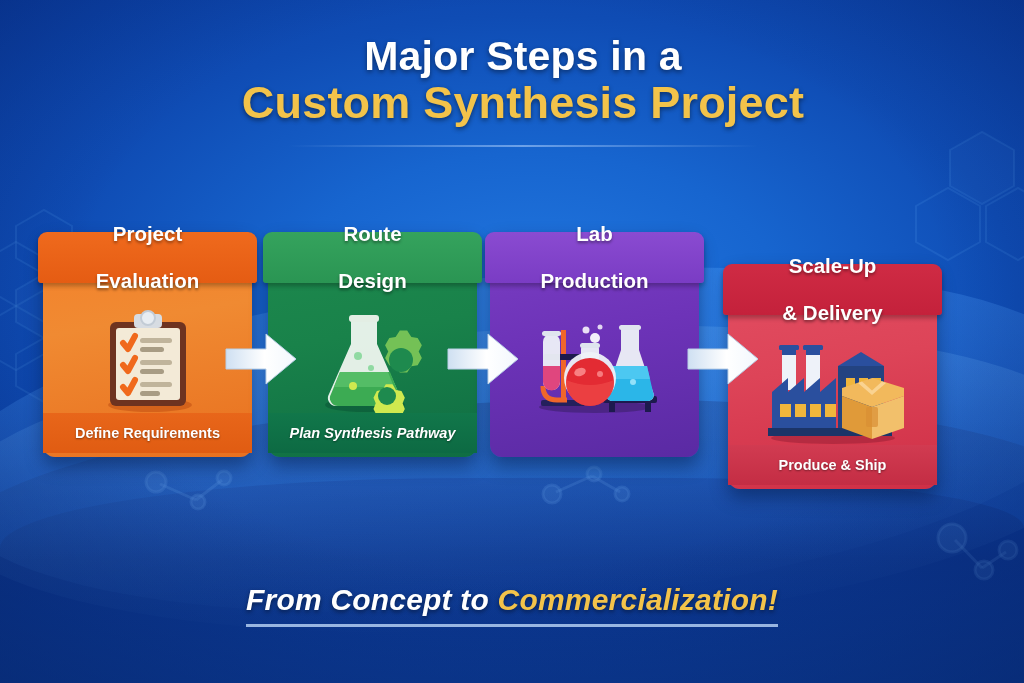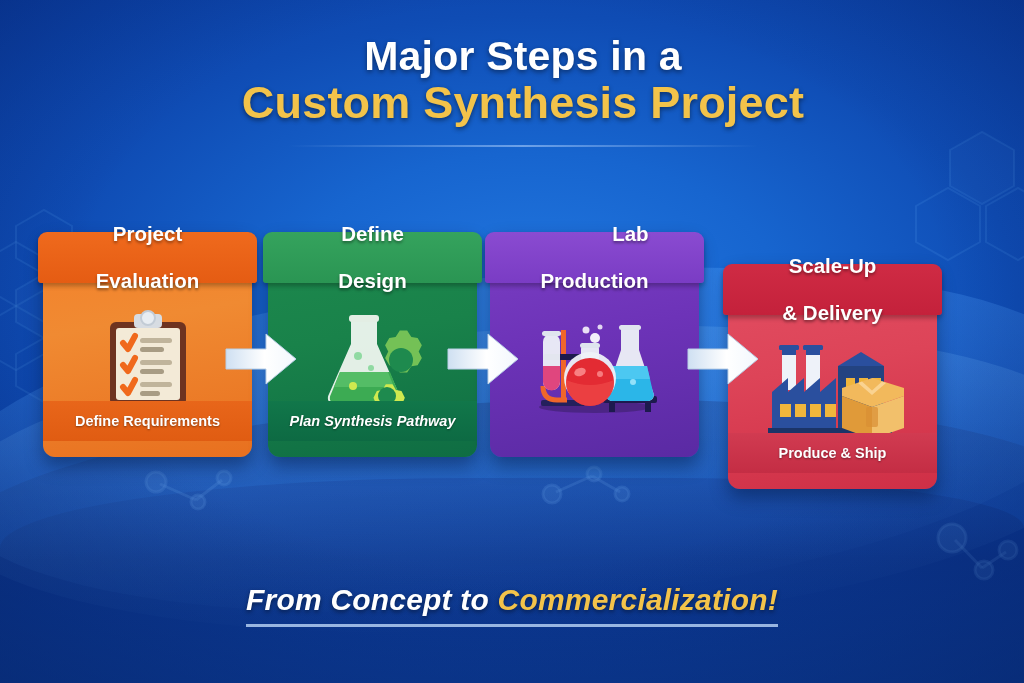--- a/index.html
+++ b/index.html
@@ -64,40 +64,40 @@
     position:absolute;left:-5px;right:-5px;top:0;height:51px;
     border-radius:9px 9px 3px 3px;
     display:flex;align-items:center;justify-content:center;
     text-align:center;color:#fff;font-weight:bold;font-size:20.5px;line-height:1.14;
     text-shadow:0 2px 3px rgba(0,0,0,.40);
     box-shadow:0 3px 5px rgba(0,0,0,.28);
     z-index:3;
   }
   .card .hdr span{display:block;padding:0 6px;}
   .card .ftr{
-    position:absolute;left:0;right:0;bottom:16px;height:40px;
+    position:absolute;left:0;right:0;bottom:4px;height:40px;
     display:flex;align-items:center;justify-content:center;
     color:#fff;font-weight:bold;font-size:14.5px;
     text-shadow:0 1px 2px rgba(0,0,0,.42);
     z-index:3;
   }
   .card .art{
     position:absolute;left:0;right:0;top:74px;bottom:40px;
     display:flex;align-items:center;justify-content:center;
     z-index:2;
   }
   .card.c1 .body{background:linear-gradient(170deg,#f4802a 0%,#f08a32 40%,#e8701f 100%);}
   .card.c1 .hdr {background:linear-gradient(180deg,#ef6a1d 0%,#e55c13 100%);}
   .card.c1 .ftr {background:linear-gradient(180deg,#e8661a 0%,#e05c12 100%);}
   .card.c2 .body{background:linear-gradient(170deg,#1e8a4e 0%,#19824a 45%,#0f6d43 100%);}
   .card.c2 .hdr {background:linear-gradient(180deg,#35a35d 0%,#2a9553 100%);}
   .card.c2 .ftr {background:linear-gradient(180deg,#11774a 0%,#0d6a43 100%);}
   .card.c2 .ftr{font-style:italic;}
   .card.c3 .body{background:linear-gradient(170deg,#7b3fc4 0%,#6d33b8 45%,#5a2aa3 100%);}
-  .card.c3 .hdr {background:linear-gradient(180deg,#8a4bd1 0%,#7a3cc4 100%);text-align:right;}
+  .card.c3 .hdr {background:linear-gradient(180deg,#8a4bd1 0%,#7a3cc4 100%);}
   .card.c3 .ftr {background:linear-gradient(180deg,#6c2fb4 0%,#5d27a3 100%);}
   .card.c4 .body{background:linear-gradient(170deg,#e34f63 0%,#dd4458 45%,#cf2f46 100%);}
   .card.c4 .hdr {background:linear-gradient(180deg,#cf2b44 0%,#c4213b 100%);}
   .card.c4 .ftr {background:linear-gradient(180deg,#d13b51 0%,#c42d44 100%);}
 
   .card.c1{left:43px;} .card.c2{left:268px;} .card.c3{left:490px;} .card.c4{left:728px;margin-top:32px;}
 
   
   .arrow{position:absolute;top:330px;width:74px;height:58px;z-index:6;}
   .arrow.a1{left:224px;} .arrow.a2{left:446px;} .arrow.a3{left:686px;}
@@ -225,21 +225,21 @@
             <circle cx="88" cy="50" r="12" fill="#1e8a4e"></circle>
             <g fill="#cfe94f">
               <path d="M62 66 l3 -5 h6 l3 5 5 1 3 6 -2 5 2 5 -3 6 -5 1 -3 5 h-6 l-3 -5 -5 -1 -3 -6 2 -5 -2 -5 3 -6 z" transform="translate(0,6) scale(1.12)"></path>
             </g>
             <circle cx="74" cy="86" r="9" fill="#1e8a4e"></circle>
           </svg>
         </div>
       </div>
       <div class="hdr">
         <span>
-          <span>Define</span><br>
+          <span>Route</span><br>
           <span>Design</span>
         </span>
       </div>
       <div class="ftr">Plan Synthesis Pathway</div>
     </div>
 
     <div class="card c3">
       <div class="body">
         <div class="art">
           <svg width="140" height="104" viewBox="0 0 140 104">

